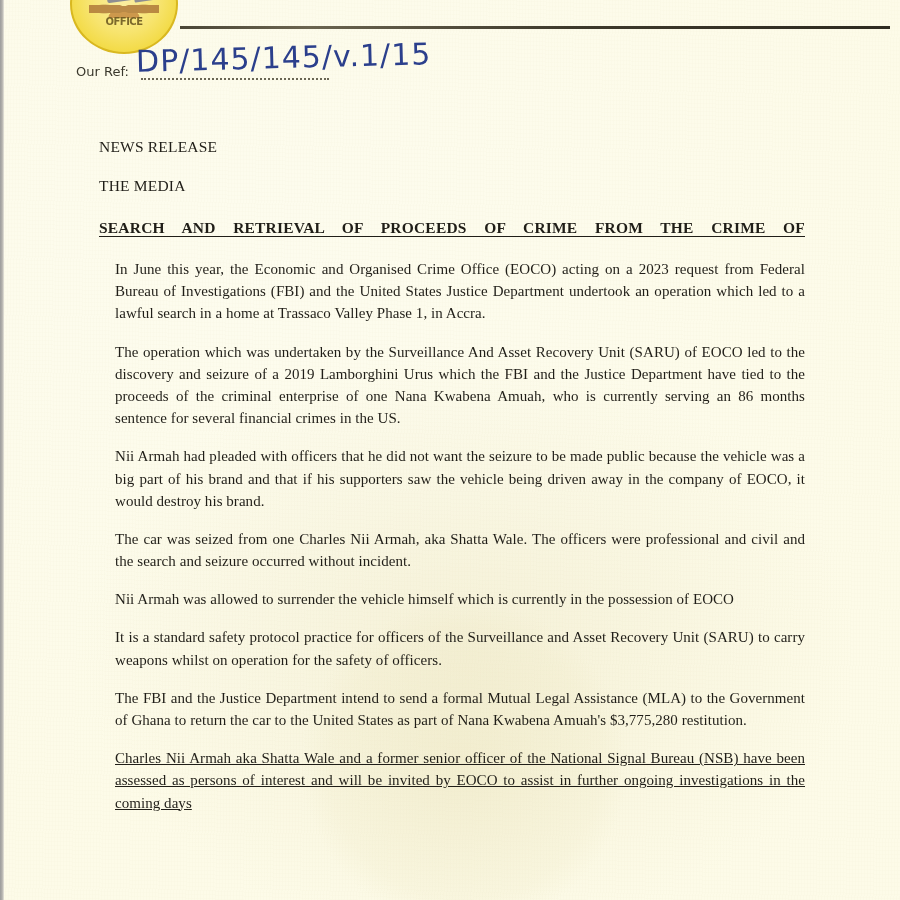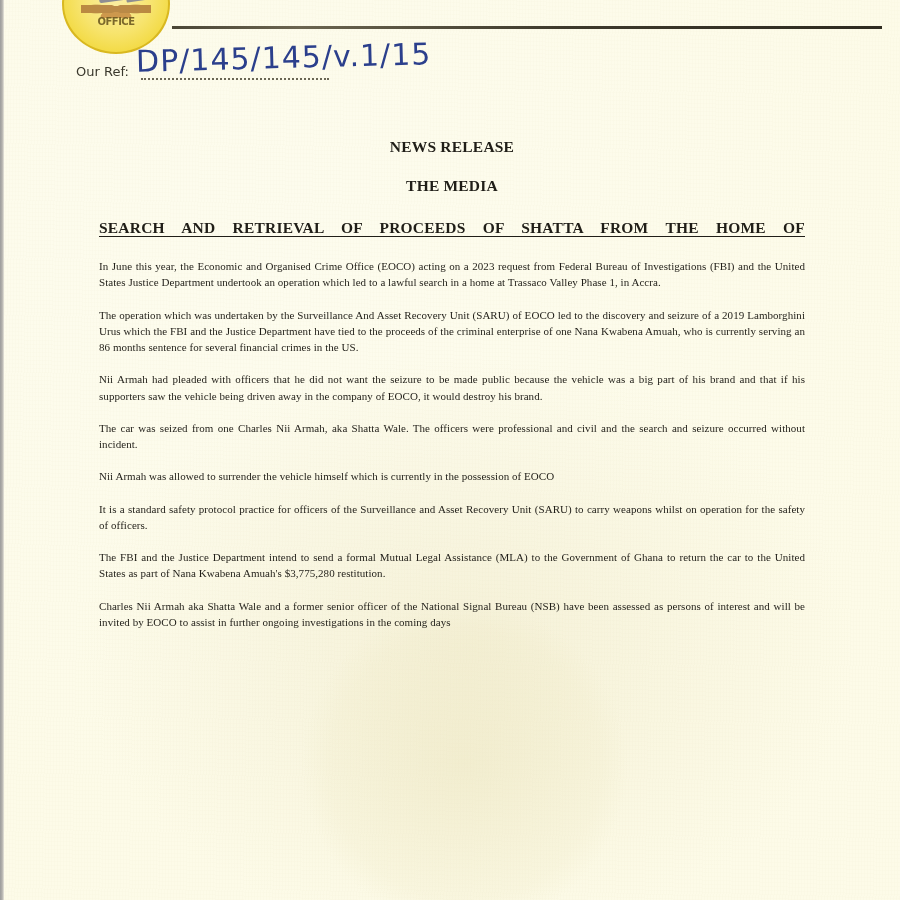--- a/index.html
+++ b/index.html
@@ -49,21 +49,21 @@
   .scan-edge-left {
     position: absolute;
     left: 0; top: 0; bottom: 0;
     width: 4px;
     background: linear-gradient(90deg, #9c9c9c 0%, #b4b2ad 55%, #e8e6dc 100%);
   }
 
   
   .letterhead {
     position: absolute;
-    left: 0; top: 0;
+    left: 8px; top: 0;
     width: 732px;
     height: 50px;
   }
   .logo {
     position: absolute;
     left: 62px;
     top: -46px;
     width: 104px;
     height: 96px;
     border-radius: 50%;
@@ -159,46 +159,45 @@
 
   
   .content {
     position: absolute;
     left: 99px;
     top: 138px;
     width: 706px;
     color: #201e18;
   }
   .kicker {
-    font-weight: bold;
+    font-weight: normal;
     font-size: 15.5px;
     letter-spacing: 0.2px;
     margin-bottom: 21px;
-    text-align: center;
   }
   .kicker.second { margin-bottom: 22px; }
   .headline {
     font-weight: bold;
     font-size: 15.5px;
     text-decoration: underline;
     text-underline-offset: 3px;
     letter-spacing: 0.2px;
     line-height: 1.42;
     margin-bottom: 19px;
   }
   .headline .l1 { display: block; text-align: justify; text-align-last: justify; }
   .headline .l2 { display: block; }
   p.para {
-    font-size: 11px;
+    font-size: 15px;
     line-height: 1.48;
     text-align: justify;
-    margin: 0 0 16px 0;
+    margin: 0 0 16px 16px;
     letter-spacing: 0.05px;
   }
-  p.para:last-child { margin-bottom: 0; }
+  p.para:last-child { margin-bottom: 0; text-decoration: underline; }
 </style>
 </head>
 <body>
 
 <div class="page">
   <div class="grain"></div>
   <div class="watermark"></div>
   <div class="scan-edge-left"></div>
 
   <div class="letterhead">
@@ -216,21 +215,21 @@
       <span class="ref-dots our"></span>
       <span class="handwriting">DP/145/145/v.1/15</span>
     </div>
   </div>
 
   <div class="content">
     <div class="kicker">NEWS RELEASE</div>
     <div class="kicker second">THE MEDIA</div>
 
     <div class="headline">
-      <span class="l1">SEARCH AND RETRIEVAL OF PROCEEDS OF SHATTA FROM THE HOME OF</span>
+      <span class="l1">SEARCH AND RETRIEVAL OF PROCEEDS OF CRIME FROM THE CRIME OF</span>
     </div>
 
     <div>
       <p class="para">In June this year, the Economic and Organised Crime Office (EOCO) acting on a 2023 request from Federal Bureau of Investigations (FBI) and the United States Justice Department undertook an operation which led to a lawful search in a home at Trassaco Valley Phase 1, in Accra.</p>
       <p class="para">The operation which was undertaken by the Surveillance And Asset Recovery Unit (SARU) of EOCO led to the discovery and seizure of a 2019 Lamborghini Urus which the FBI and the Justice Department have tied to the proceeds of the criminal enterprise of one Nana Kwabena Amuah, who is currently serving an 86 months sentence for several financial crimes in the US.</p>
       <p class="para">Nii Armah had pleaded with officers that he did not want the seizure to be made public because the vehicle was a big part of his brand and that if his supporters saw the vehicle being driven away in the company of EOCO, it would destroy his brand.</p>
       <p class="para">The car was seized from one Charles Nii Armah, aka Shatta Wale. The officers were professional and civil and the search and seizure occurred without incident.</p>
       <p class="para">Nii Armah was allowed to surrender the vehicle himself which is currently in the possession of EOCO</p>
       <p class="para">It is a standard safety protocol practice for officers of the Surveillance and Asset Recovery Unit (SARU) to carry weapons whilst on operation for the safety of officers.</p>
       <p class="para">The FBI and the Justice Department intend to send a formal Mutual Legal Assistance (MLA) to the Government of Ghana to return the car to the United States as part of Nana Kwabena Amuah's $3,775,280 restitution.</p>

